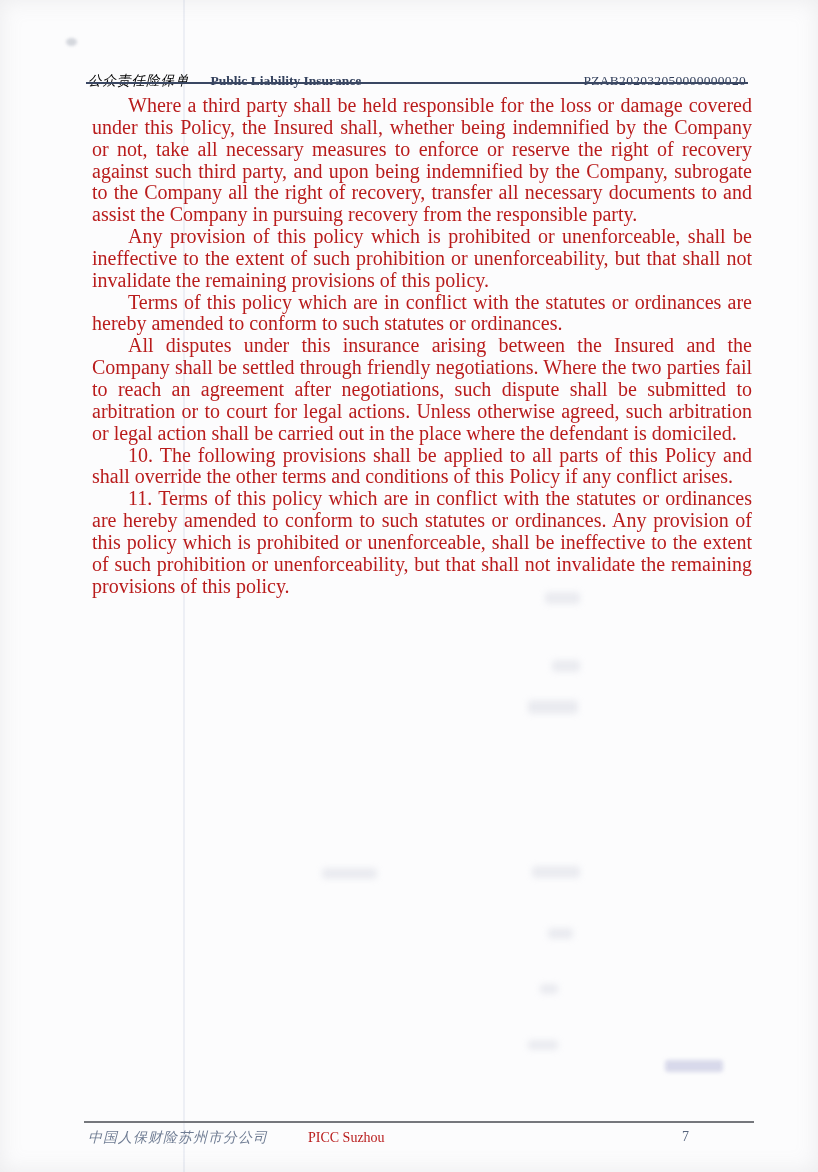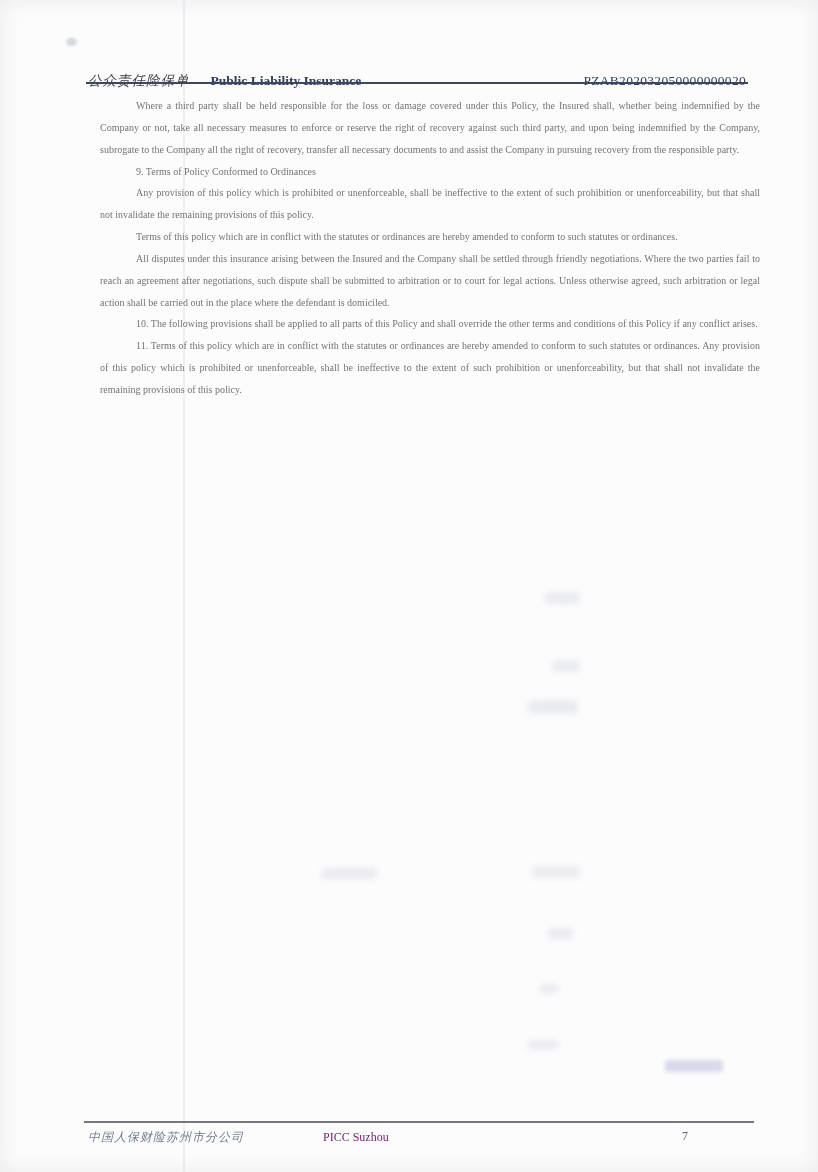--- a/index.html
+++ b/index.html
@@ -44,21 +44,21 @@
     width: 658px;
     display: flex;
     align-items: baseline;
     color: #33405c;
     font-size: 13.5px;
     white-space: nowrap;
   }
   .header .title-zh {
     font-style: italic;
     letter-spacing: 1px;
-    color: #404040;
+    color: #000000;
   }
   .header .title-en {
     margin-left: 21px;
     font-weight: bold;
   }
   .header .policy-no {
     margin-left: auto;
     letter-spacing: 0.3px;
     margin-top: 12px;
   }
@@ -67,24 +67,24 @@
     top: 82px;
     left: 86px;
     width: 662px;
     height: 2px;
     background: #3a4763;
   }
   
   .content {
     position: absolute;
     top: 95px;
-    left: 100px;
+    left: 92px;
     width: 660px;
-    color: #737373;
-    font-size: 10px;
+    color: #b91c1c;
+    font-size: 20px;
     line-height: 21.85px;
     text-align: justify;
   }
   .content p {
     margin: 0;
     text-indent: 36px;
   }
   
   .ghost {
     position: absolute;
@@ -106,31 +106,30 @@
     background: #75777c;
   }
   .footer {
     position: absolute;
     top: 1129px;
     left: 88px;
     width: 660px;
     display: flex;
     align-items: baseline;
     color: #6f7c93;
-    font-size: 12px;
+    font-size: 14px;
     white-space: nowrap;
-    gap: 39px;
   }
   .footer .company-zh {
     font-style: italic;
     letter-spacing: 1px;
   }
   .footer .company-en {
     margin-left: 40px;
-    color: #701a75;
+    color: #b91c1c;
     text-align: center;
   }
   .footer .page-number {
     position: absolute;
     left: 594px;
     top: 0;
     color: #55637c;
   }
 </style>
 </head>
@@ -143,21 +142,20 @@
 
   <div class="header">
     <span class="title-zh">公众责任险保单</span>
     <span class="title-en">Public Liability Insurance</span>
     <span class="policy-no">PZAB202032050000000020</span>
   </div>
   <div class="header-rule"></div>
 
   <div class="content">
     <p>Where a third party shall be held responsible for the loss or damage covered under this Policy, the Insured shall, whether being indemnified by the Company or not, take all necessary measures to enforce or reserve the right of recovery against such third party, and upon being indemnified by the Company, subrogate to the Company all the right of recovery, transfer all necessary documents to and assist the Company in pursuing recovery from the responsible party.</p>
-    <p>9. Terms of Policy Conformed to Ordinances</p>
     <p>Any provision of this policy which is prohibited or unenforceable, shall be ineffective to the extent of such prohibition or unenforceability, but that shall not invalidate the remaining provisions of this policy.</p>
     <p>Terms of this policy which are in conflict with the statutes or ordinances are hereby amended to conform to such statutes or ordinances.</p>
     <p>All disputes under this insurance arising between the Insured and the Company shall be settled through friendly negotiations. Where the two parties fail to reach an agreement after negotiations, such dispute shall be submitted to arbitration or to court for legal actions. Unless otherwise agreed, such arbitration or legal action shall be carried out in the place where the defendant is domiciled.</p>
     <p>10. The following provisions shall be applied to all parts of this Policy and shall override the other terms and conditions of this Policy if any conflict arises.</p>
     <p>11. Terms of this policy which are in conflict with the statutes or ordinances are hereby amended to conform to such statutes or ordinances. Any provision of this policy which is prohibited or unenforceable, shall be ineffective to the extent of such prohibition or unenforceability, but that shall not invalidate the remaining provisions of this policy.</p>
   </div>
 
   <div class="ghost" style="left:545px; top:592px; width:35px; height:12px;"></div>
   <div class="ghost" style="left:552px; top:660px; width:28px; height:12px;"></div>
   <div class="ghost" style="left:528px; top:700px; width:50px; height:14px;"></div>

